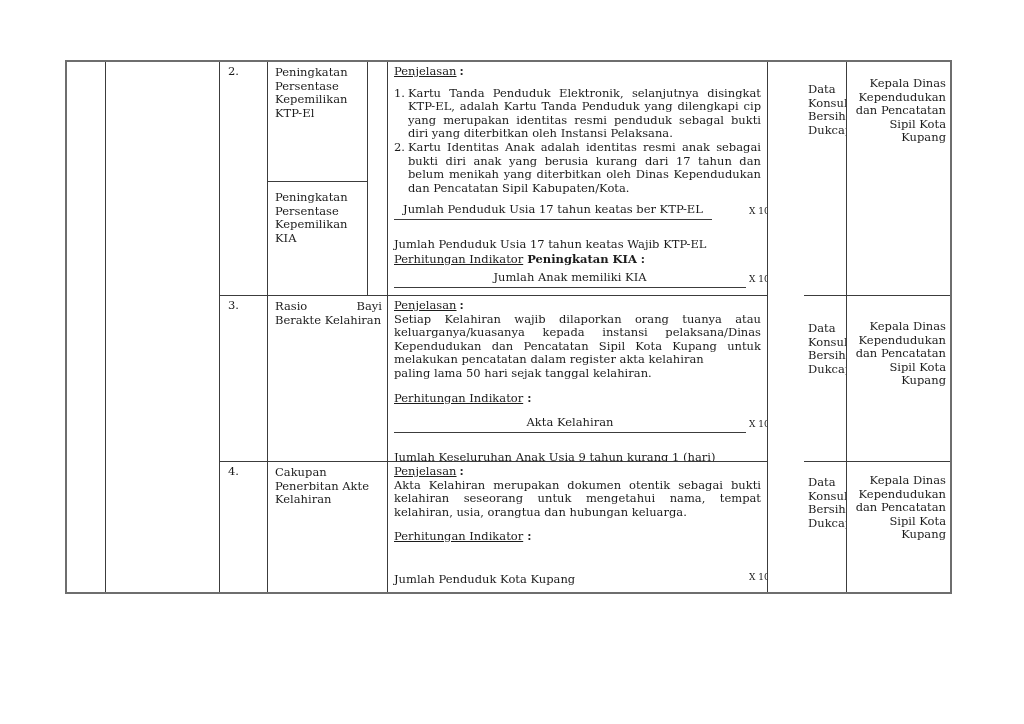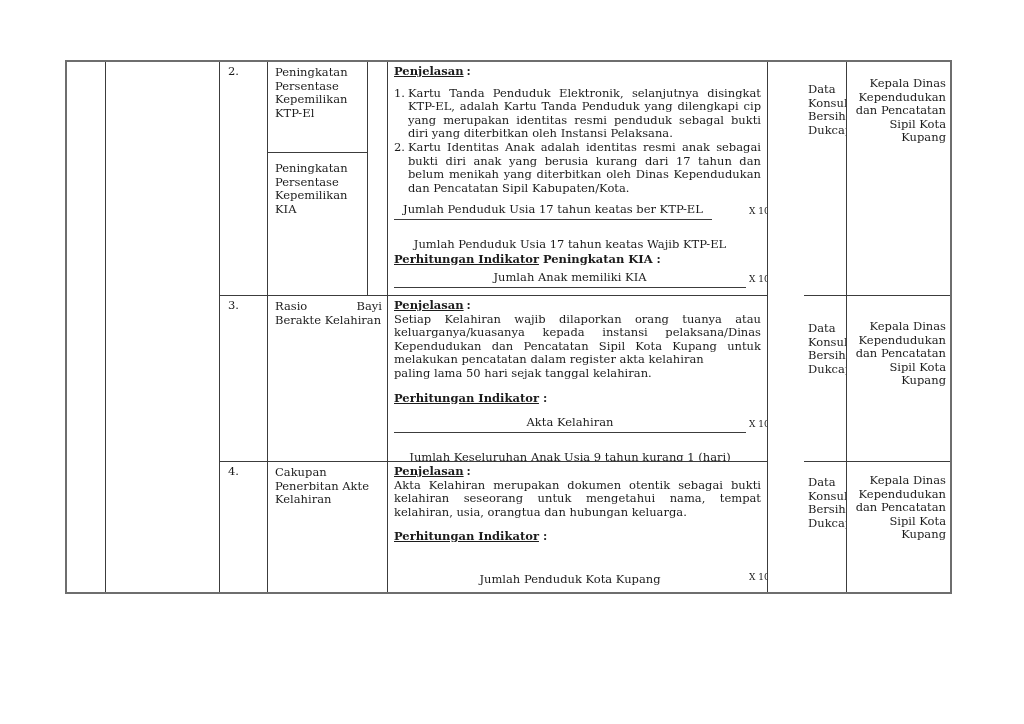--- a/index.html
+++ b/index.html
@@ -22,42 +22,42 @@
   .c-src{text-align:left;padding:0 4px;margin-left:36px;}
   .c-resp{text-align:right;padding:0 4px;}
   .pt-r2{padding-top:21px;}
   .pt-r2b{padding-top:15px;}
   .pt-r3{padding-top:26px;}
   .pt-r3b{padding-top:24px;}
   .pt-r4{padding-top:14px;}
   .pt-r4b{padding-top:12px;}
   .c-pj{padding:3px 6px 0 6px;}
   .b{font-weight:bold;}
-  .bu{font-weight:bold;text-decoration:underline;}
+  .bu{font-weight:normal;text-decoration:underline;}
   .pj-head .b{margin-left:3px;}
   .just{text-align:justify;}
   .list{margin-top:8px;}
   .li{display:flex;}
   .li .marker{flex:0 0 14px;}
   .li .li-text{flex:1;}
   .f-head{margin-top:1px;}
   .f-head .b{margin-left:4px;}
   .frac{position:relative;width:352px;margin-top:6px;}
   .frac .num{text-align:center;border-bottom:1px solid #3c3c3c;padding-bottom:2px;}
   .frac .num.w-narrow{width:318px;}
-  .frac .den{text-align:center;padding-top:18px;}
+  .frac .den{text-align:left;padding-top:18px;}
   .frac .x100{position:absolute;left:355px;top:2px;font-size:9px;white-space:nowrap;}
   .frac .x100.x-low{top:auto;bottom:2px;}
   .gap-s{margin-top:5px;}
   .gap-m{margin-top:8px;}
   .gap-l{margin-top:11px;}
   
   .ind-r2{padding:0;}
   .ind-vline{position:absolute;left:99px;top:0;bottom:0;width:1px;background:#3c3c3c;}
-  .ind-sub1{box-sizing:border-box;width:99px;height:91px;border-bottom:1px solid #3c3c3c;padding:4px 4px 0 7px;}
+  .ind-sub1{box-sizing:border-box;width:99px;height:120px;border-bottom:1px solid #3c3c3c;padding:4px 4px 0 7px;}
   .ind-sub2{box-sizing:border-box;width:99px;padding:9px 4px 0 7px;}
 </style>
 </head>
 <body>
 
 <div class="page">
   <div class="doc-table">
 
     <div class="cell br span-all" style="grid-column:1;"></div>
     <div class="cell br span-all" style="grid-column:2;"></div>

